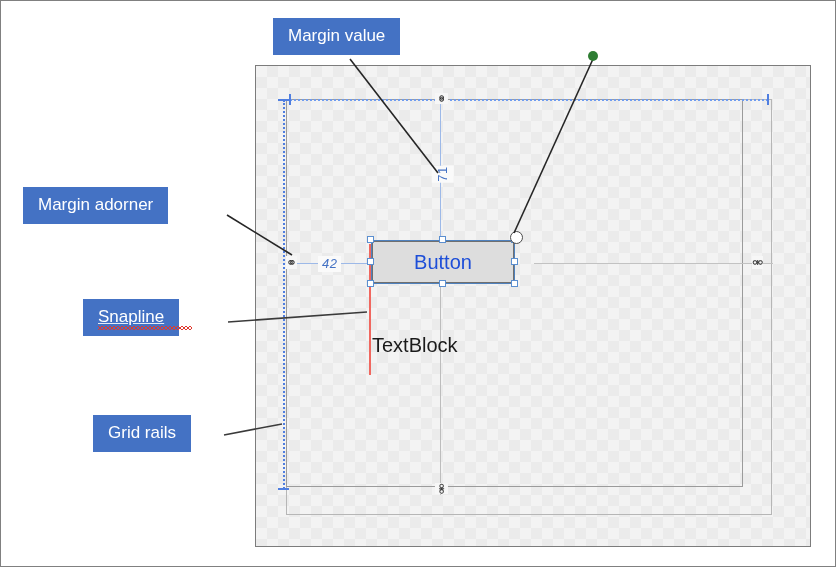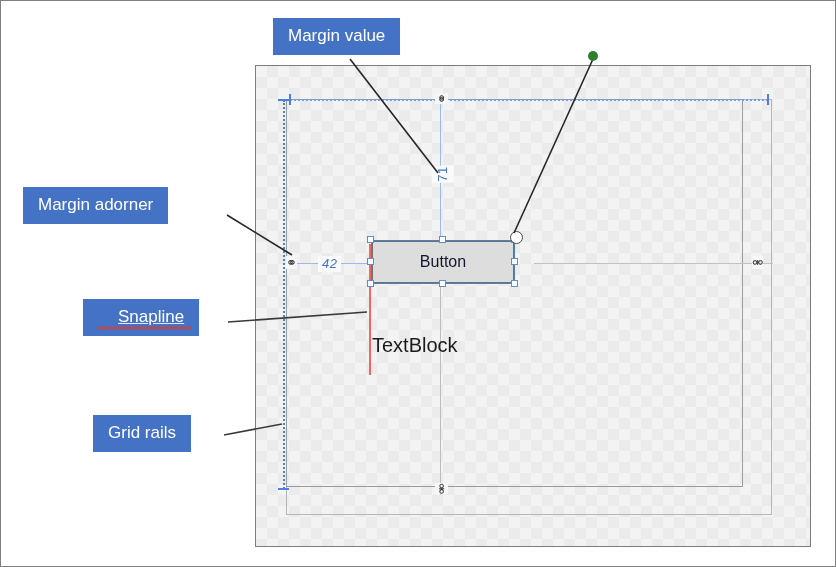--- a/index.html
+++ b/index.html
@@ -168,22 +168,22 @@
     height: 44px;
     box-sizing: border-box;
     border: 1px solid #4f81bd;
     background: #dddddd;
     box-shadow: inset 0 0 0 1px #6f6f6f;
     display: flex;
     align-items: center;
     justify-content: center;
   }
   #button-label {
-    font-size: 16px;
-    color: #0f172a;
+    font-size: 20px;
+    color: #1d4ed8;
     font-family: "Liberation Sans", sans-serif;
   }
   .sel-handle {
     position: absolute;
     width: 7px;
     height: 7px;
     box-sizing: border-box;
     background: #ffffff;
     border: 1px solid #5b8fd0;
   }
@@ -223,21 +223,20 @@
   }
   #callout-margin-value  { left: 272px; top: 17px; }
   #callout-resize-handle { left: 498px; top: 17px; }
   #callout-margin-adorner{ left: 22px;  top: 186px; text-align: center; }
   #callout-snapline      { left: 82px;  top: 298px; }
   #callout-grid-rails    { left: 92px;  top: 414px; }
   .misspelled {
     text-decoration: underline;
     text-decoration-color: rgba(255,255,255,0.85);
     position: relative;
-    margin-left: 20px;
   }
   .squiggle {
     position: absolute;
     left: 14px;
     bottom: 5px;
     width: 94px;
     height: 4px;
     background-image:
       linear-gradient(45deg, transparent 45%, #e03a2f 45%, #e03a2f 55%, transparent 55%),
       linear-gradient(-45deg, transparent 45%, #e03a2f 45%, #e03a2f 55%, transparent 55%);

